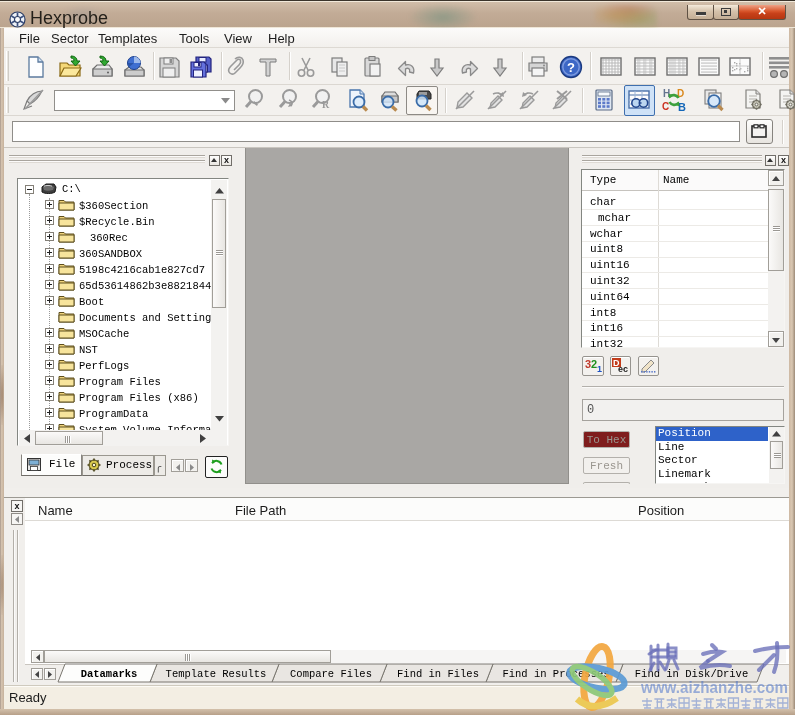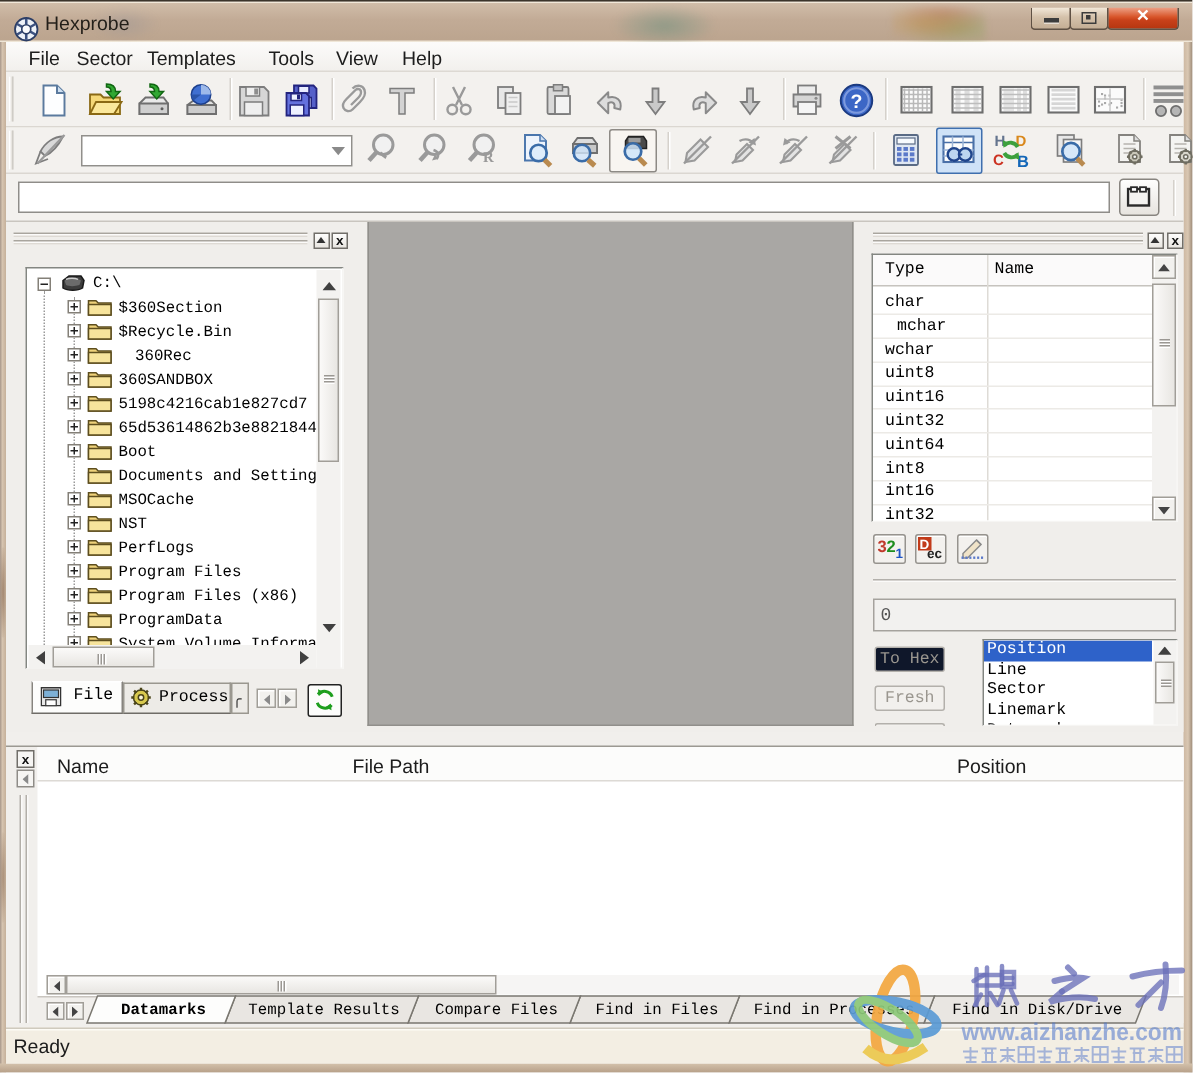--- a/index.html
+++ b/index.html
@@ -5,21 +5,21 @@
 html,body{width:795px;height:715px;overflow:hidden}
 body{position:relative;font-family:"Liberation Sans",sans-serif;background:#f1efec}
 .a{position:absolute}
 .mono{font-family:"Liberation Mono",monospace}
 
 #bl{left:0;top:28px;width:4px;height:687px;background:linear-gradient(90deg,#a6968a,#d6c4b0 40%,#c5b09a)}
 #br{left:789px;top:28px;width:6px;height:687px;background:linear-gradient(90deg,#cdb8a2,#d9c7b2 50%,#9c8a77)}
 #bb{left:0;top:709px;width:795px;height:6px;background:linear-gradient(#d3c1ab,#b7a089)}
 
 #title{left:0;top:0;width:795px;height:28px;background:linear-gradient(#d2bfab,#c2ab96 45%,#bba48e);border-top:1px solid #3b342b;box-shadow:inset 0 1px 0 #f2e9da,inset 0 -1px 0 #efe6d7}
-#title .txt{left:30px;top:7px;font-size:13px;color:#231f19}
+#title .txt{left:30px;top:7px;font-size:18px;color:#231f19}
 .capbtn{top:4px;height:15px;border:1px solid #5f5144;border-top:none;border-radius:0 0 3px 3px}
 #btnmin{left:687px;width:27px;background:linear-gradient(#f3e9da,#d5c2ab 45%,#c4ae95)}
 #btnmax{left:713px;width:26px;background:linear-gradient(#f3e9da,#d5c2ab 45%,#c4ae95)}
 #btncls{left:738px;width:48px;background:linear-gradient(#eda287,#d8552a 45%,#c8411a 60%,#b63610);color:#fff;font-weight:bold;font-size:11px;text-align:center;line-height:13px}
 
 #menubar{left:4px;top:28px;width:785px;height:20px;background:linear-gradient(#fcfbfa,#f2f0ed);border-bottom:1px solid #ddd9d3;font-size:13px;color:#1d1d1d}
 #menubar span{position:absolute;top:3px}
 
 #tb1{left:4px;top:48px;width:785px;height:37px;background:#f3f1ee;border-bottom:1px solid #dbd7d1}
 #tb2{left:4px;top:85px;width:785px;height:31px;background:#f3f1ee;border-bottom:1px solid #dbd7d1}
@@ -714,21 +714,21 @@
             <rect x="3.6" y="13" width="1.4" height="1.6"></rect>
             <rect x="6.2" y="13" width="1.4" height="1.6"></rect>
             <rect x="8.8" y="13" width="1.4" height="1.6"></rect>
             <rect x="11.4" y="13" width="1.4" height="1.6"></rect>
             <rect x="14.0" y="13" width="1.4" height="1.6"></rect>
           </g>
         </svg>
       </div>
       <div class="a" style="left:6px;top:236px;width:202px;height:1px;background:#b3b0ab;box-shadow:0 1px 0 #fbfaf9"></div>
       <div class="a mono" style="left:6px;top:249px;width:202px;height:22px;background:#f2f1ef;border:1px solid #a5a29d;font-size:12px;color:#555;padding:3px 0 0 4px">0</div>
-      <div class="a mono" style="left:7px;top:281px;width:47px;height:17px;background:#0f172a;border:1px solid #b3b0ab;border-radius:2px;font-size:11px;color:#9a968f;text-align:center;padding-top:2px">To Hex</div>
+      <div class="a mono" style="left:7px;top:281px;width:47px;height:17px;background:#7f1d1d;border:1px solid #b3b0ab;border-radius:2px;font-size:11px;color:#9a968f;text-align:center;padding-top:2px">To Hex</div>
       <div class="a mono" style="left:7px;top:307px;width:47px;height:17px;background:#f2f0ed;border:1px solid #b3b0ab;border-radius:2px;font-size:11px;color:#9a968f;text-align:center;padding-top:2px">Fresh</div>
       <div class="a" style="left:7px;top:332px;width:47px;height:2px;background:#f2f0ed;border:1px solid #b3b0ab;border-bottom:none;border-radius:2px 2px 0 0"></div>
       <div class="a sunken" style="left:79px;top:276px;width:130px;height:58px"></div>
       <div class="a" style="left:80px;top:277px;width:113px;height:56px;overflow:hidden;background:#fff">
         <div class="a mono" style="left:0;top:0.0px;width:112px;height:13.5px;font-size:11px;background:#2e62c9;color:#fff;padding-left:2px">Position</div>
         <div class="a mono" style="left:0;top:13.5px;width:112px;height:13.5px;font-size:11px;color:#000;padding-left:2px">Line</div>
         <div class="a mono" style="left:0;top:27.0px;width:112px;height:13.5px;font-size:11px;color:#000;padding-left:2px">Sector</div>
         <div class="a mono" style="left:0;top:40.5px;width:112px;height:13.5px;font-size:11px;color:#000;padding-left:2px">Linemark</div>
         <div class="a mono" style="left:0;top:54.0px;width:112px;height:13.5px;font-size:11px;color:#000;padding-left:2px">Datamark</div>
       </div>

